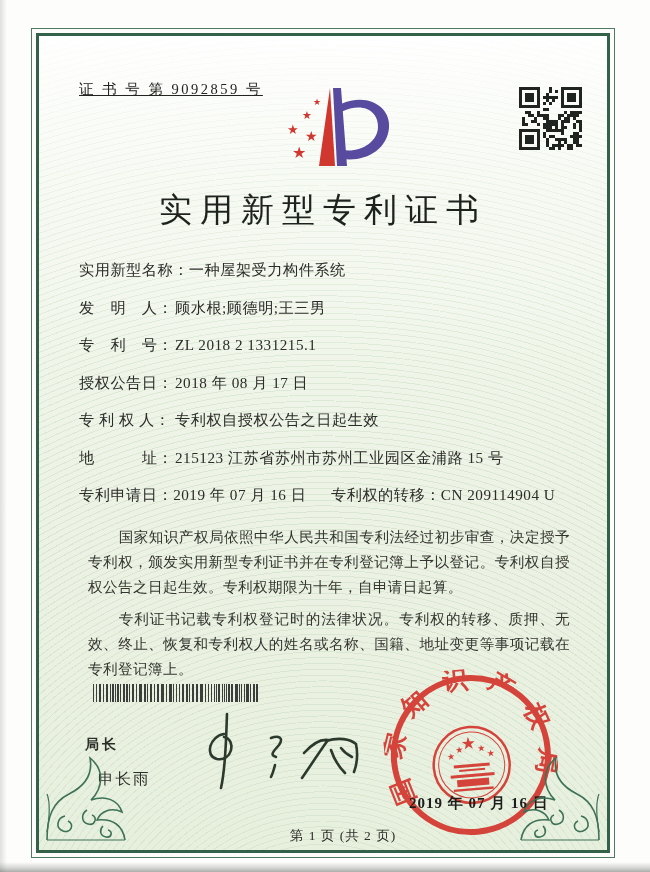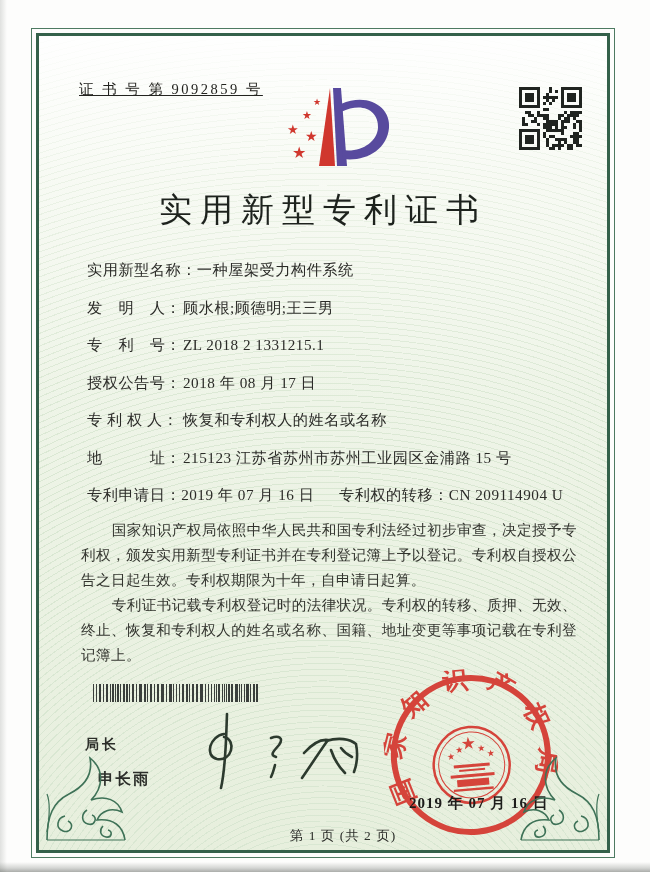--- a/index.html
+++ b/index.html
@@ -29,33 +29,33 @@
   }
   .abs{position:absolute;}
   .cert-no{left:40px;top:44px;font-size:14.5px;letter-spacing:2.5px;color:#23231f;text-decoration:underline;}
   .logo{left:232px;top:42px;}
   .qr{left:479px;top:50px;}
   .title{
     left:0;top:152px;width:100%;text-align:center;
     font-size:33px;font-weight:400;letter-spacing:8px;color:#1d221d;
   }
   .fields{left:40px;top:224px;width:500px;font-size:15.2px;}
-  .frow{position:absolute;left:8px;white-space:nowrap;letter-spacing:.5px;}
+  .frow{position:absolute;left:0;white-space:nowrap;letter-spacing:.5px;}
   .frow .lbl{display:inline-block;min-width:96px;}
   .grant-right{position:absolute;left:252px;top:0;white-space:nowrap;}
   .paras{
     left:42px;top:482px;width:496px;
     font-size:14.6px;line-height:25px;text-align:justify;color:#33352f;
     letter-spacing:.4px;
   }
-  .paras p{margin:0;text-indent:2.1em;}
+  .paras p{margin:7px;text-indent:2.1em;}
   .barcode{left:54px;top:648px;width:168px;height:18px;}
   .signer-title{left:46px;top:700px;font-size:14px;font-weight:700;
     font-family:"Liberation Sans","DejaVu Sans",sans-serif;letter-spacing:3px;color:#2c2e2a;}
-  .signer-name{left:59px;top:733px;font-size:15.5px;font-weight:700;
+  .signer-name{left:59px;top:733px;font-size:15.5px;font-weight:400;
     font-family:"Liberation Sans","DejaVu Sans",sans-serif;letter-spacing:2px;color:#2c2e2a;}
   .signature{left:152px;top:662px;}
   .seal{left:346px;top:633px;opacity:.92;transform:rotate(-5deg);}
   .seal-date{left:370px;top:758px;font-size:15px;letter-spacing:1px;color:#1d1d1b;font-weight:700;}
   .footer{left:0;top:791px;width:100%;text-align:center;font-size:13.5px;letter-spacing:1px;color:#2c2e2a;padding-left:20px;}
   .flourish{bottom:4px;}
   .flourish.left{left:4px;}
   .flourish.right{right:4px;transform:scaleX(-1);}
 </style>
 </head>
@@ -216,22 +216,22 @@
           <rect x="61" y="58" width="3" height="3" fill="#202420"></rect>
         </svg>
     </div>
 
     <div class="abs title">实用新型专利证书</div>
 
     <div class="abs fields">
       <div class="frow" style="top:0px"><span class="lbl">实用新型名称：</span><span>一种屋架受力构件系统</span></div>
       <div class="frow" style="top:38px"><span class="lbl">发　明　人：</span><span>顾水根;顾德明;王三男</span></div>
       <div class="frow" style="top:75px"><span class="lbl">专　利　号：</span><span>ZL 2018 2 1331215.1</span></div>
-      <div class="frow" style="top:113px"><span class="lbl">授权公告号：</span><span>2018 年 08 月 17 日</span></div>
-      <div class="frow" style="top:150px"><span class="lbl">专 利 权 人：</span><span>恢复和专利权人的姓名或名称</span></div>
+      <div class="frow" style="top:113px"><span class="lbl">授权公告日：</span><span>2018 年 08 月 17 日</span></div>
+      <div class="frow" style="top:150px"><span class="lbl">专 利 权 人：</span><span>专利权自授权公告之日起生效</span></div>
       <div class="frow" style="top:188px"><span class="lbl">地　　　址：</span><span>215123 江苏省苏州市苏州工业园区金浦路 15 号</span></div>
       <div class="frow" style="top:225px">
         <span>专利申请日：</span><span>2019 年 07 月 16 日</span>
         <span class="grant-right"><span>专利权的转移：</span><span>CN 209114904 U</span></span>
       </div>
     </div>
 
     <div class="abs paras">
       <p>国家知识产权局依照中华人民共和国专利法经过初步审查，决定授予专利权，颁发实用新型专利证书并在专利登记簿上予以登记。专利权自授权公告之日起生效。专利权期限为十年，自申请日起算。</p>
       <p>专利证书记载专利权登记时的法律状况。专利权的转移、质押、无效、终止、恢复和专利权人的姓名或名称、国籍、地址变更等事项记载在专利登记簿上。</p>

